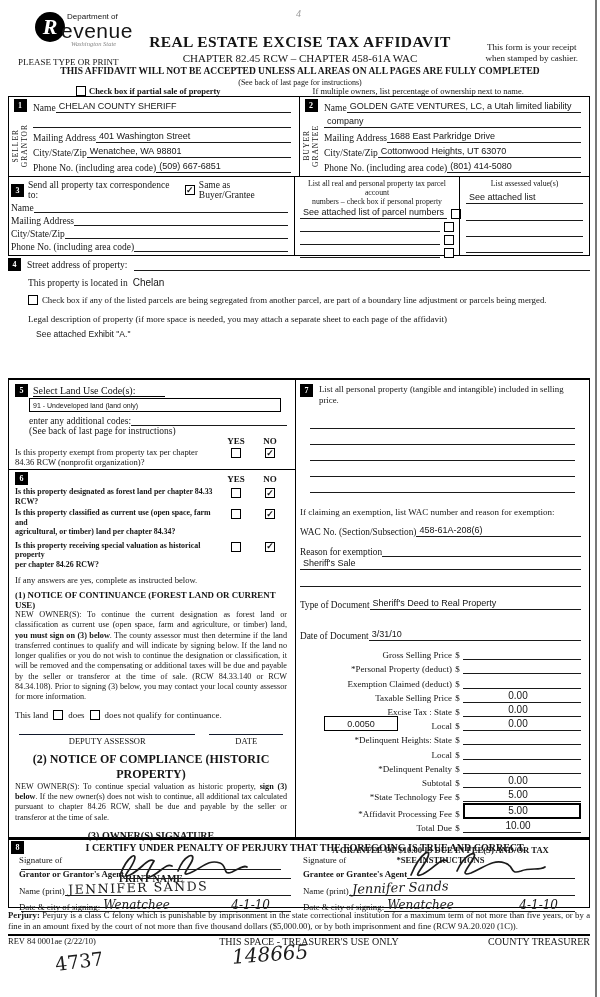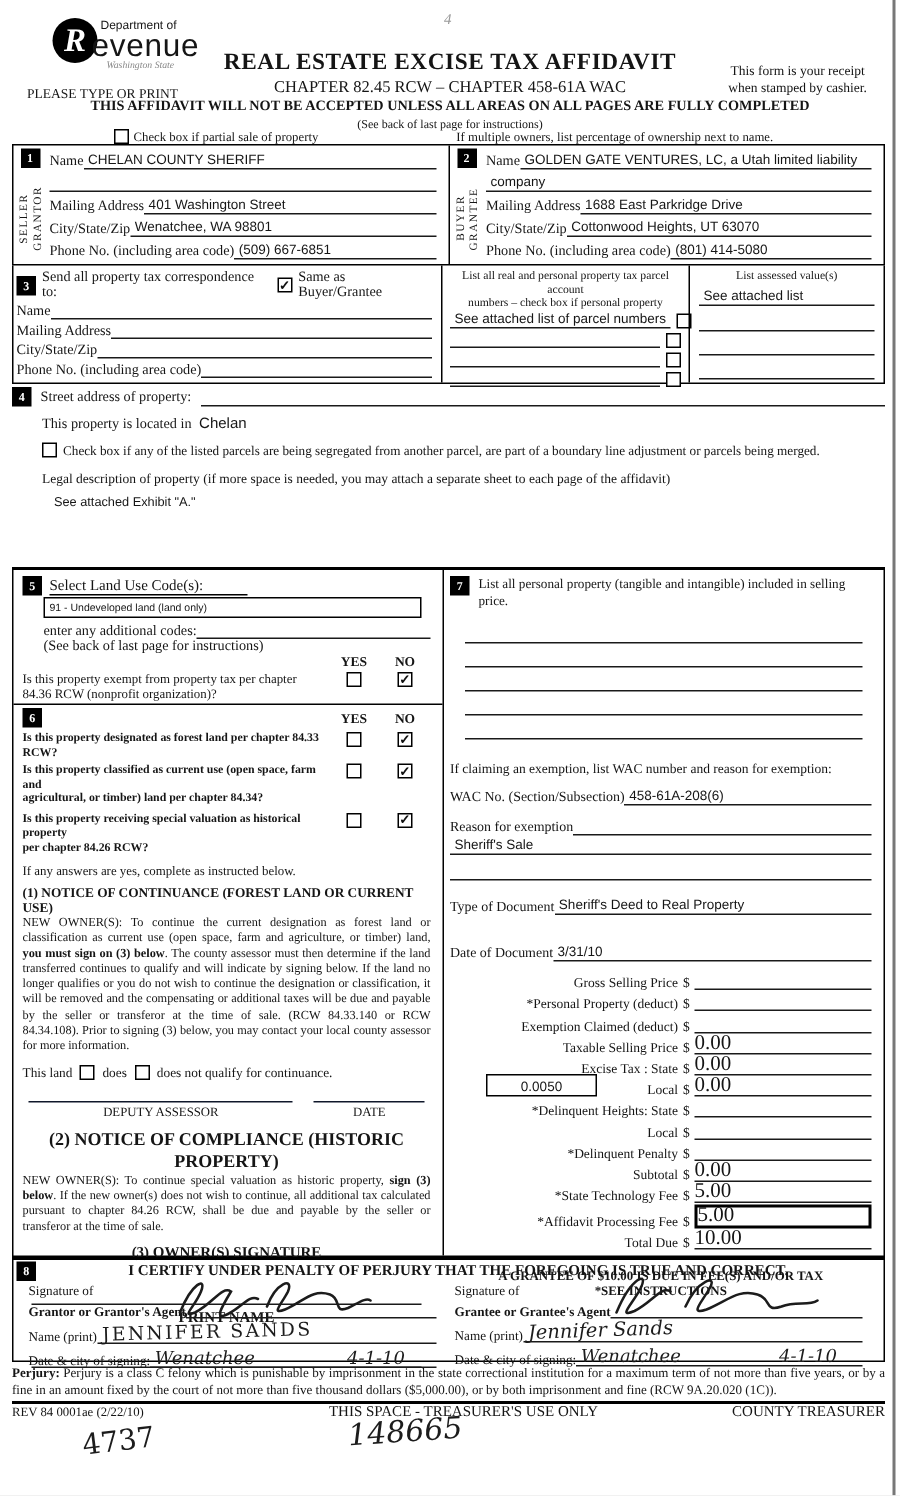--- a/index.html
+++ b/index.html
@@ -57,21 +57,21 @@
   .ynhdr{display:flex;font-size:9px;font-weight:bold;}
   .ynhdr .cbcell{padding-top:0;}
   .para{font-size:8.2px;line-height:10.3px;text-align:justify;}
   .q6{font-size:7.9px;font-weight:bold;line-height:9.5px;}
   .sigpair{display:flex;align-items:flex-end;margin:14px 4px 0 4px;}
   .sigl{flex:1;border-top:1px solid #0f172a;text-align:center;font-size:8.5px;padding-top:1px;}
   
   .feerow{display:flex;align-items:flex-end;height:14.2px;position:relative;}
   .feelabel{width:152px;text-align:right;font-size:9px;white-space:nowrap;flex-shrink:0;}
   .dollar{width:11px;text-align:center;font-size:9px;flex-shrink:0;}
-  .feeline{flex:1;border-bottom:1px solid #1a1a1a;text-align:left;font-family:Liberation Serif, serif;font-size:14px;padding-right:8px;line-height:12px;min-height:12px;box-sizing:border-box;}
+  .feeline{flex:1;border-bottom:1px solid #1a1a1a;text-align:center;font-family:Liberation Sans, sans-serif;font-size:10px;padding-right:8px;line-height:12px;min-height:12px;box-sizing:border-box;}
   .boxedline{border:2px solid #000;}
   .ratebox{position:absolute;left:24px;bottom:0;width:74px;height:15px;border:1.5px solid #000;display:flex;align-items:center;justify-content:center;font-family:"Liberation Sans",sans-serif;font-size:9px;box-sizing:border-box;}
   .box8{top:838px;left:8px;width:582px;height:70px;border:1px solid #000;border-top:2px solid #000;box-sizing:border-box;}
   .certifyRow{display:flex;align-items:center;border-bottom:0;padding:1px 2px;}
   .certify{flex:1;text-align:center;font-size:10px;font-weight:bold;}
   .sigcols{display:flex;padding:0 6px;}
   .sigcol{width:50%;box-sizing:border-box;padding:0 8px 0 4px;font-size:8.8px;}
   .handw{font-family:"DejaVu Serif",serif;font-style:italic;font-size:12px;color:#1c1c1c;}
   .perjury{top:910px;left:8px;width:582px;font-size:8.7px;line-height:10.5px;text-align:justify;border-bottom:2px solid #000;padding-bottom:3px;box-sizing:border-box;}
   .footrow{top:936px;left:8px;width:582px;display:flex;align-items:flex-start;}
@@ -100,21 +100,21 @@
       <div class="subtitle">CHAPTER 82.45 RCW – CHAPTER 458-61A WAC</div>
     </div>
     <div class="abs receipt">
       <div>This form is your receipt</div>
       <div>when stamped by cashier.</div>
     </div>
     <div class="abs pleaseType">PLEASE TYPE OR PRINT</div>
     <div class="abs warn">THIS AFFIDAVIT WILL NOT BE ACCEPTED UNLESS ALL AREAS ON ALL PAGES ARE FULLY COMPLETED</div>
     <div class="abs seeBack">(See back of last page for instructions)</div>
     <div class="abs cbrow">
-      <div style="margin-left:76px;display:flex;align-items:flex-start;gap:3px;">
+      <div style="margin-left:76px;display:flex;align-items:flex-start;gap:3px;font-weight:bold;">
         <span class="cb"></span>
         <span>Check box if partial sale of property</span>
       </div>
       <div style="margin-left:92px;">If multiple owners, list percentage of ownership next to name.</div>
     </div>
   </div>
 
   <div class="abs box12">
     <div class="half">
       <div class="rail">

